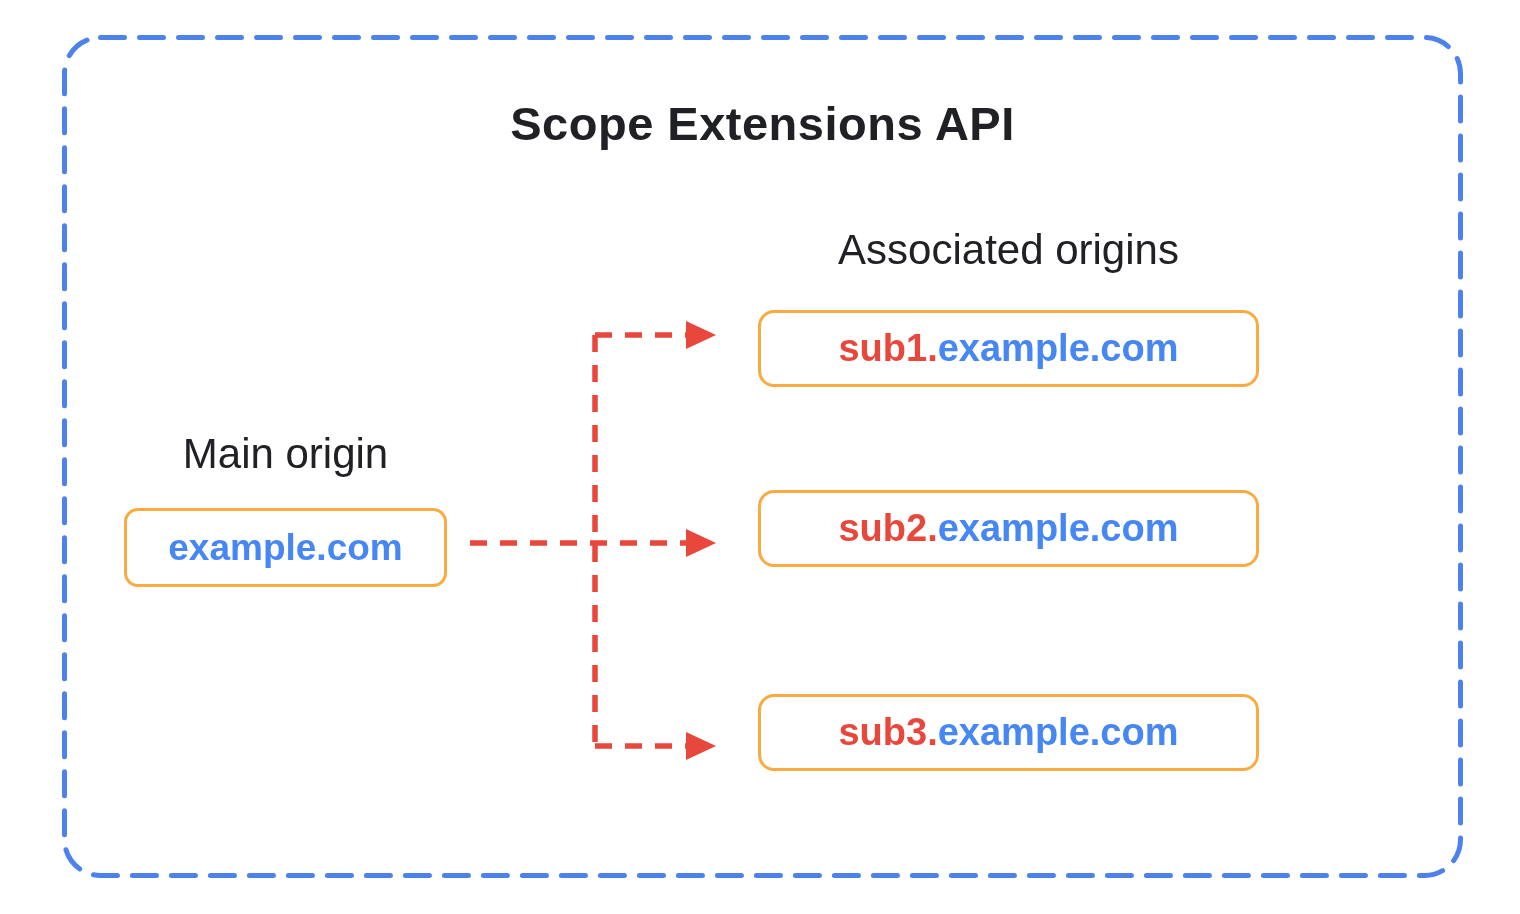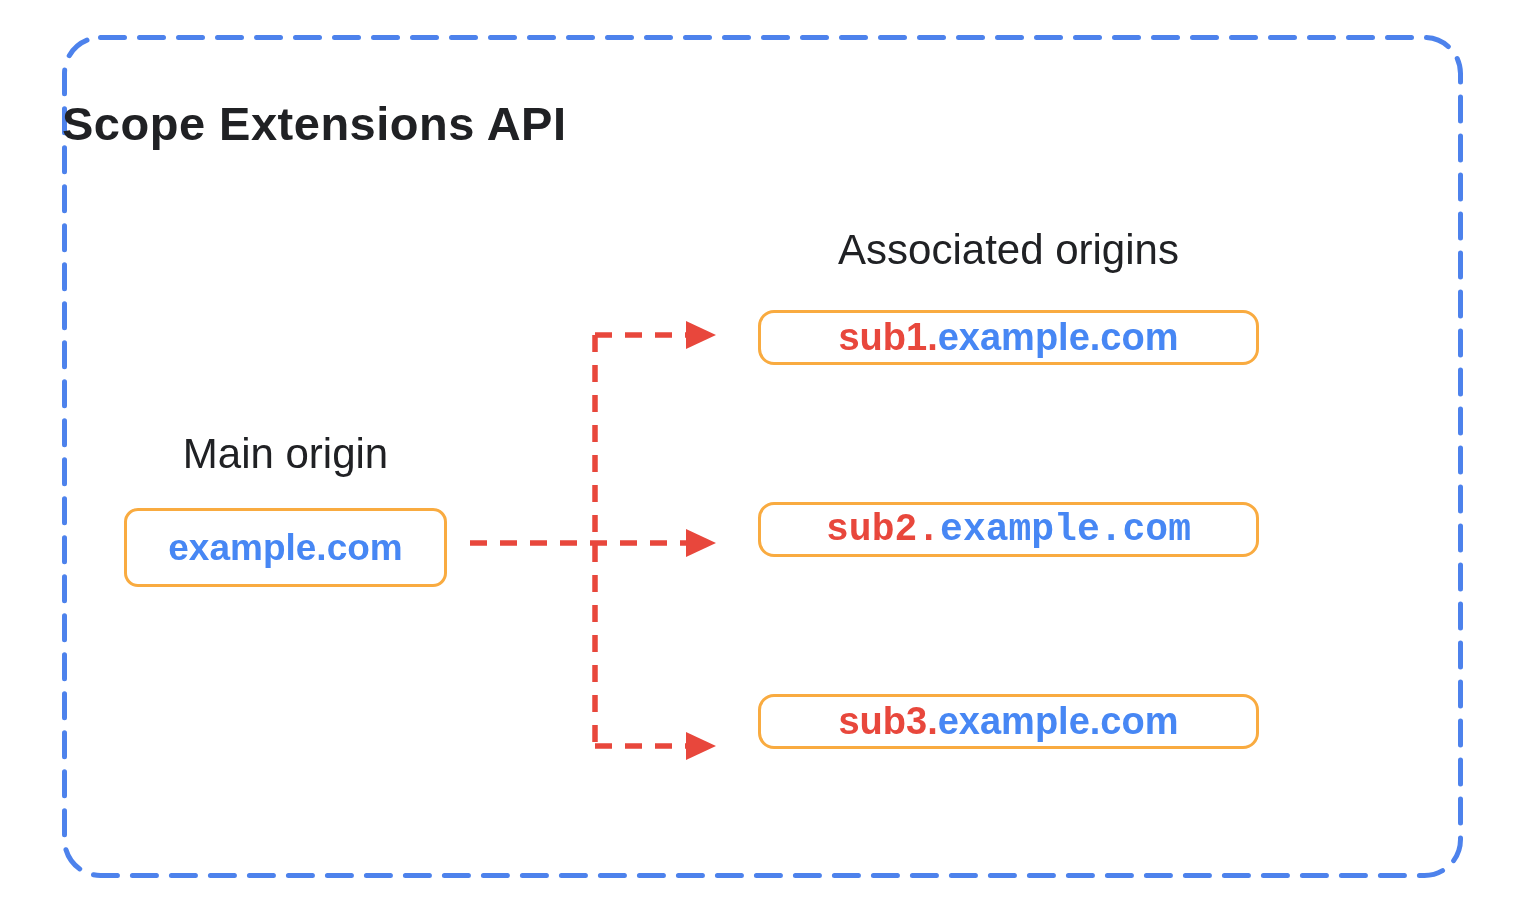--- a/index.html
+++ b/index.html
@@ -42,20 +42,21 @@
     stroke-dasharray: 17 13;
     stroke-linecap: butt;
   }
   .arrow-head {
     fill: var(--arrow-red, #E8473C);
     stroke: none;
   }
   .diagram-title {
     position: absolute;
     left: 62px; top: 96px; width: 1401px;
+    text-align: center;
     font-size: 47px;
     font-weight: 700;
     letter-spacing: 0.5px;
     color: var(--text-black, #202124);
   }
   .section-label {
     position: absolute;
     font-size: 42px;
     font-weight: 400;
     color: var(--text-black, #202124);
@@ -79,26 +80,26 @@
   }
   .main-origin-box {
     left: 124px; top: 508px;
     width: 323px; height: 79px;
     border-radius: 14px;
     font-size: 37px;
     color: var(--domain-blue, #4787F4);
   }
   .sub-origin-box {
     left: 758px;
-    width: 501px; height: 55px;
+    width: 501px; height: 77px;
     border-radius: 16px;
     font-size: 38px;
   }
   .sub1 { top: 310px; }
-  .sub2 { top: 502px; font-family: Liberation Mono, monospace; }
+  .sub2 { top: 490px; }
   .sub3 { top: 694px; justify-content: center; }
   .sub-prefix { color: var(--subdomain-red, #E8473C); }
   .sub-suffix { color: var(--domain-blue, #4787F4); }
 </style>
 </head>
 <body>
 
 <div class="canvas">
 
   <svg class="overlay" viewBox="0 0 1520 914" xmlns="http://www.w3.org/2000/svg">

